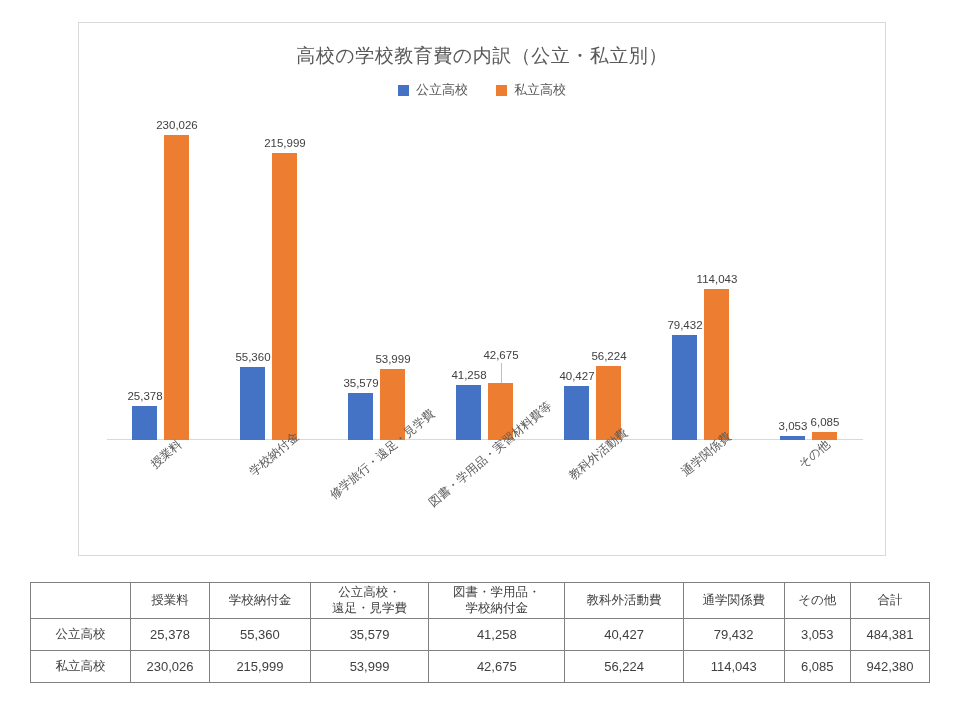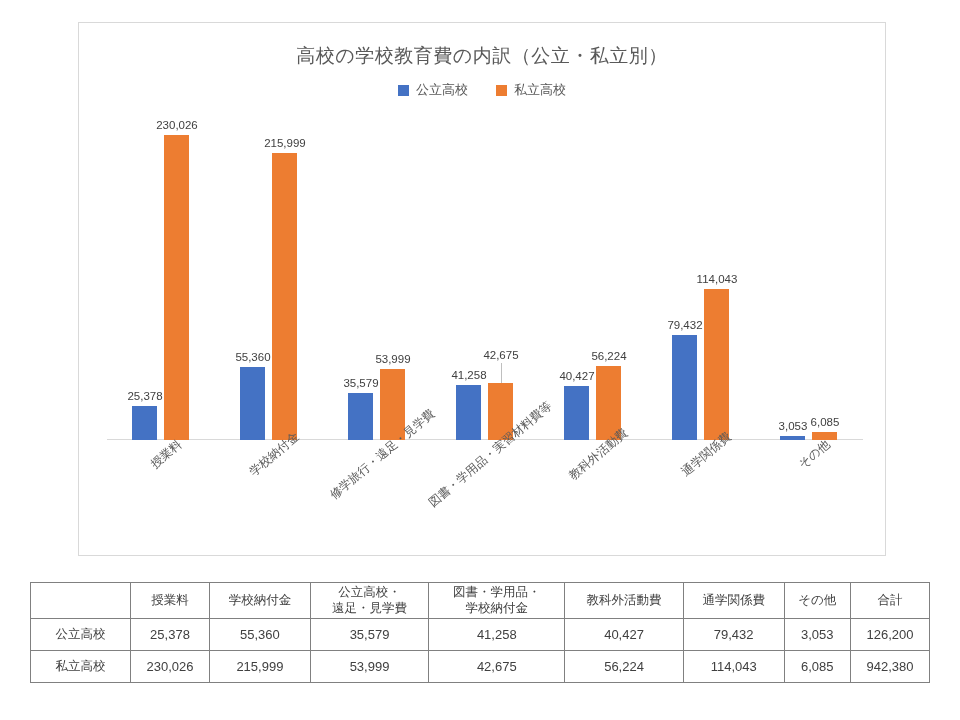--- a/index.html
+++ b/index.html
@@ -299,21 +299,21 @@
   <tbody>
     <tr>
       <td class="rowhead">公立高校</td>
       <td class="num">25,378</td>
       <td class="num">55,360</td>
       <td class="num">35,579</td>
       <td class="num">41,258</td>
       <td class="num">40,427</td>
       <td class="num">79,432</td>
       <td class="num">3,053</td>
-      <td class="num">126,200</td>
+      <td class="num">484,381</td>
     </tr>
     <tr>
       <td class="rowhead">私立高校</td>
       <td class="num">230,026</td>
       <td class="num">215,999</td>
       <td class="num">53,999</td>
       <td class="num">42,675</td>
       <td class="num">56,224</td>
       <td class="num">114,043</td>
       <td class="num">6,085</td>

